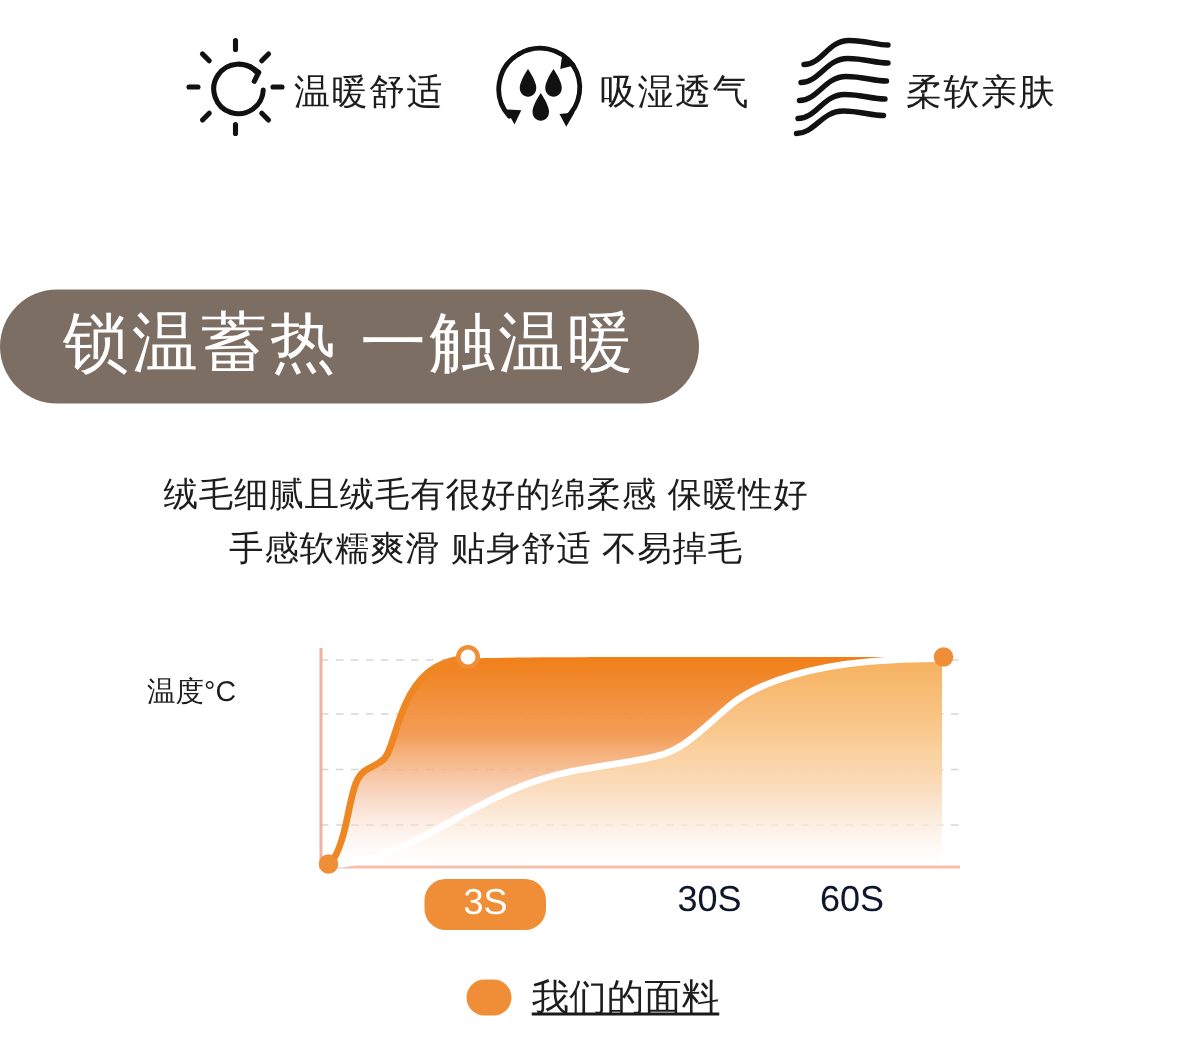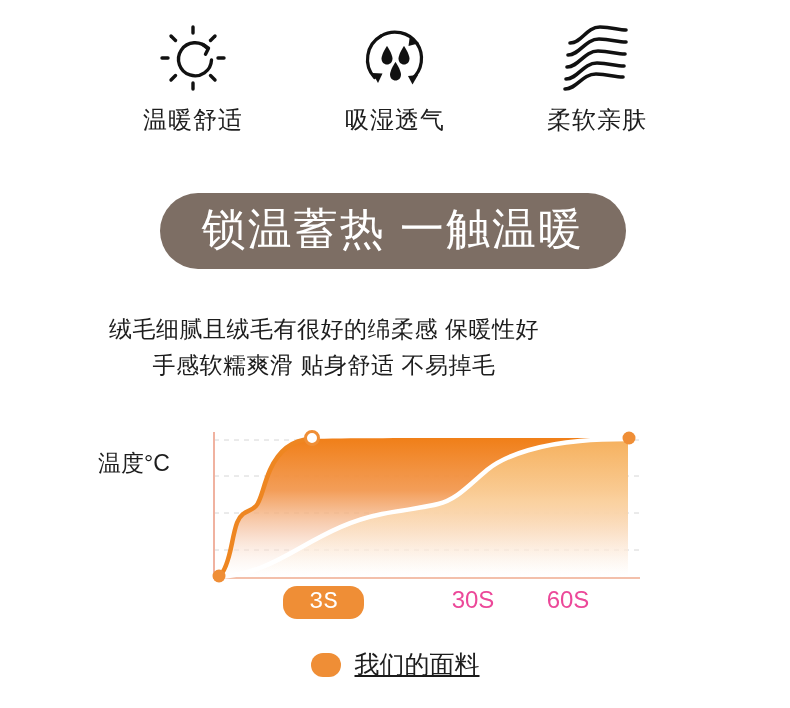--- a/index.html
+++ b/index.html
@@ -22,21 +22,20 @@
     top: 18px;
     left: 0;
     width: 790px;
     display: flex;
     justify-content: center;
     gap: 52px;
   }
   .feature {
     width: 150px;
     display: flex;
-    flex-direction: column;
     align-items: center;
   }
   .feature-icon {
     height: 80px;
     display: flex;
     align-items: center;
     justify-content: center;
   }
   .feature-label {
     margin-top: 6px;
@@ -46,21 +45,21 @@
     white-space: nowrap;
   }
 
   
   .banner-wrap {
     position: absolute;
     top: 193px;
     left: 0;
     width: 626px;
     display: flex;
-    justify-content: flex-end;
+    justify-content: flex-start;
   }
   .banner {
     background: #7d6e64;
     border-radius: 42px;
     padding: 10px 42px 14px 42px;
     min-width: 358px;
     text-align: center;
   }
   .banner-text {
     color: #ffffff;
@@ -90,40 +89,40 @@
     position: absolute;
     top: 418px;
     left: 0;
     width: 790px;
     height: 215px;
   }
   .y-axis-title {
     position: absolute;
     left: 98px;
     top: 30px;
-    font-size: 23px;
+    font-size: 19px;
     color: #1d1d1d;
     white-space: nowrap;
   }
   .chart-svg {
     position: absolute;
     left: 0;
     top: 0;
   }
   .x-labels {
     position: absolute;
     top: 168px;
     left: 0;
     width: 790px;
     height: 32px;
   }
   .x-label {
     position: absolute;
     font-size: 24px;
-    color: #ec4899;
+    color: #0f172a;
     text-align: center;
   }
   .x-label.pill {
     background: #ef8e36;
     color: #ffffff;
     border-radius: 14px;
     padding: 2px 26px 4px 26px;
   }
 
   
@@ -285,21 +284,21 @@
              C249,92 252,92 256,88
              C261,83 263,68 270,52
              C278,34 290,22 311,21"></path>
 
     <circle cx="219" cy="158" r="6.5" fill="#ef8e36"></circle>
     <circle cx="312" cy="20" r="6.5" fill="#ffffff" stroke="#ef8e36" stroke-width="3"></circle>
     <circle cx="629" cy="20" r="6.5" fill="#ef8e36"></circle>
   </svg>
 
   <div class="x-labels">
-    <span class="x-label pill" style="left:283px;font-family:Liberation Mono, monospace;">3S</span>
+    <span class="x-label pill" style="left:283px;">3S</span>
     <span class="x-label" style="left:443px; width:60px;">30S</span>
     <span class="x-label" style="left:538px; width:60px;">60S</span>
   </div>
 
 </div>
 
 <div class="legend">
   <div class="legend-item">
     <span class="legend-dot" style="background:#ef8e36;"></span>
     <span class="legend-label">我们的面料</span>

